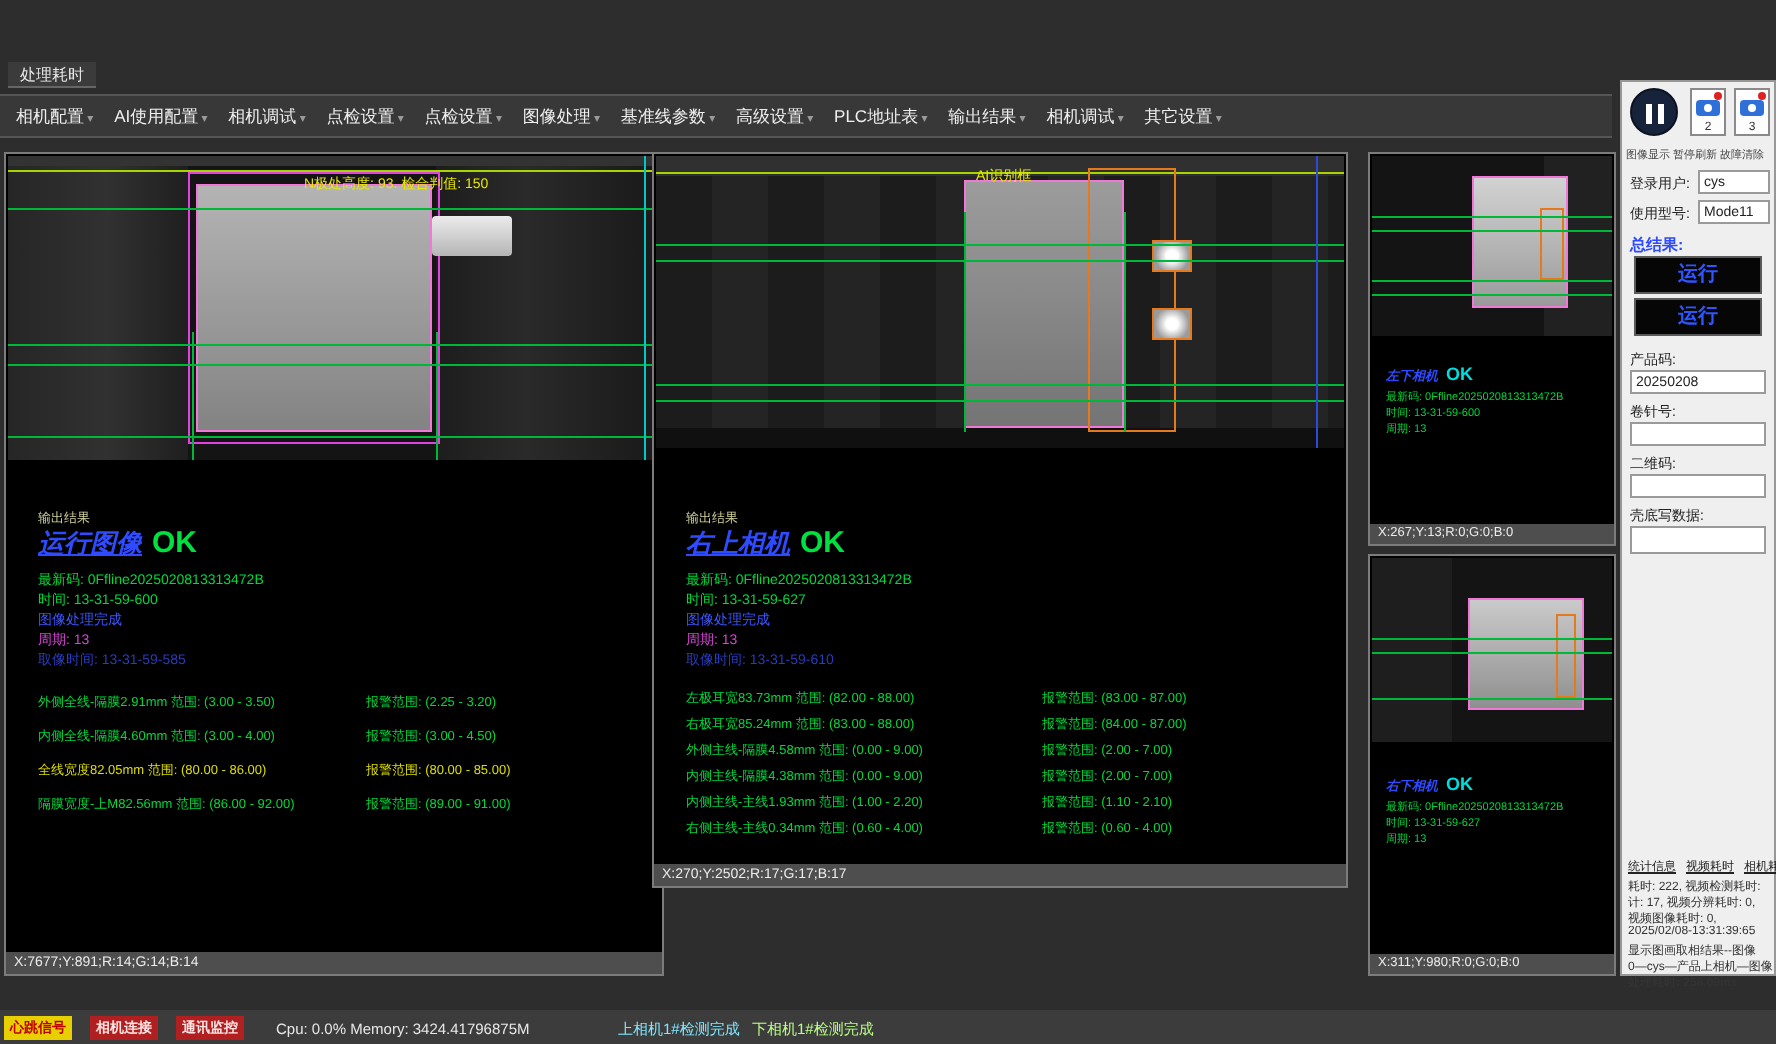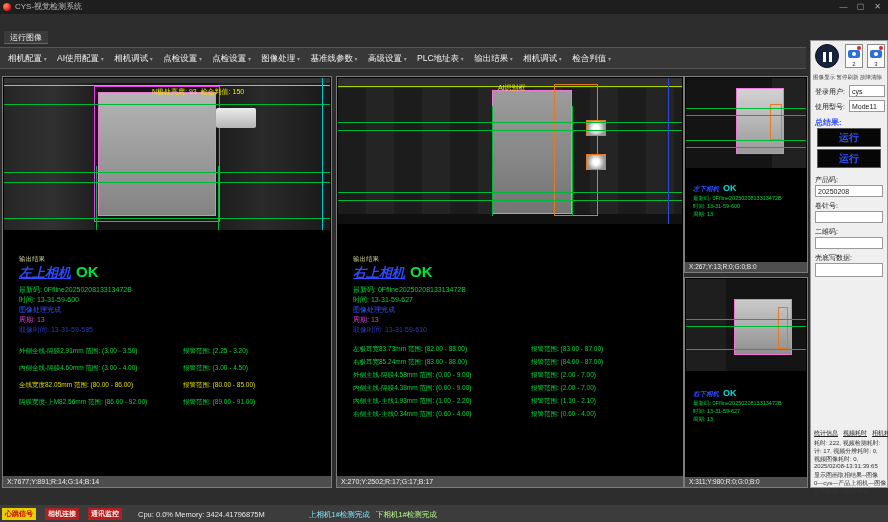--- a/index.html
+++ b/index.html
@@ -83,46 +83,37 @@
   .badge{position:absolute;top:3px;padding:1px 3px;font-size:7px;font-weight:bold;white-space:nowrap}
   .badge.yellow{background:#e8cf00;color:#c00000}
   .badge.red{background:#b02020;color:#ffe2e2}
   .sbtext{position:absolute;top:5px;font-size:7.5px;white-space:nowrap}
 </style>
 </head>
 <body>
 
 <div id="app">
 
-  <div id="titlebar">
-    <span class="app-ico"></span>
-    <span class="ttl">CYS-视觉检测系统</span>
-    <div id="winbtns">
-      <span>—</span>
-      <span>▢</span>
-      <span>✕</span>
-    </div>
-  </div>
-
-
-  <div id="runtab">运行图像</div>
+
+
+  <div id="runtab">处理耗时</div>
 
   <div id="toolbar">
     <span class="tool-item">相机配置</span>
     <span class="tool-item">AI使用配置</span>
     <span class="tool-item">相机调试</span>
     <span class="tool-item">点检设置</span>
     <span class="tool-item">点检设置</span>
     <span class="tool-item">图像处理</span>
     <span class="tool-item">基准线参数</span>
     <span class="tool-item">高级设置</span>
     <span class="tool-item">PLC地址表</span>
     <span class="tool-item">输出结果</span>
     <span class="tool-item">相机调试</span>
-    <span class="tool-item">检合判值</span>
+    <span class="tool-item">其它设置</span>
   </div>
 
   <div class="view" style="left:2px;top:76px;width:330px;height:412px">
     <div class="scene" style="width:326px;height:152px">
       <div class="mach" style="left:0;top:0;width:90px;height:152px;background:linear-gradient(90deg,#262626,#313131 55%,#1f1f1f)"></div>
       <div class="mach" style="left:214px;top:0;width:112px;height:152px;background:linear-gradient(90deg,#1d1d1d,#2a2a2a 40%,#191919)"></div>
       <div class="mach" style="left:0;top:0;width:326px;height:5px;background:#333"></div>
       <div class="yg-h" style="top:7px"></div>
       <div class="mach" style="left:94px;top:14px;width:118px;height:124px;background:linear-gradient(180deg,#b4b4b4,#838383);border:1px solid #f078d8"></div>
       <div class="pink-rect" style="left:90px;top:8px;width:126px;height:136px"></div>
@@ -132,21 +123,21 @@
       <div class="g-h" style="top:104px"></div>
       <div class="g-h" style="top:140px"></div>
       <div class="g-v" style="left:92px;top:88px;height:64px"></div>
       <div class="g-v" style="left:214px;top:88px;height:64px"></div>
       <div class="cy-v" style="left:318px;top:0;height:152px"></div>
       <span class="olabel" style="left:148px;top:9px">N极处高度: 93. 检合判值: 150</span>
     </div>
 
     <span class="tl sub" style="left:16px;top:178px">输出结果</span>
     <div class="res" style="left:16px;top:186px">
-      <span class="nm">左上相机</span><span class="ok">OK</span>
+      <span class="nm">运行图像</span><span class="ok">OK</span>
     </div>
     <span class="tl g" style="left:16px;top:208px">最新码: 0Ffline2025020813313472B</span>
     <span class="tl g" style="left:16px;top:218px">时间: 13-31-59-600</span>
     <span class="tl b" style="left:16px;top:228px">图像处理完成</span>
     <span class="tl m" style="left:16px;top:238px">周期: 13</span>
     <span class="tl db" style="left:16px;top:248px">取像时间: 13-31-59-585</span>
 
     <div class="meas-row" style="left:16px;top:270px;width:300px">
       <span class="lab g">外侧全线-隔膜2.91mm 范围: (3.00 - 3.50)</span>
       <span class="alm g" style="left:164px">报警范围: (2.25 - 3.20)</span>
@@ -160,21 +151,21 @@
       <span class="alm yl" style="left:164px">报警范围: (80.00 - 85.00)</span>
     </div>
     <div class="meas-row" style="left:16px;top:321px;width:300px">
       <span class="lab g">隔膜宽度-上M82.56mm 范围: (86.00 - 92.00)</span>
       <span class="alm g" style="left:164px">报警范围: (89.00 - 91.00)</span>
     </div>
 
     <div class="coord">X:7677;Y:891;R:14;G:14;B:14</div>
   </div>
 
-  <div class="view" style="left:336px;top:76px;width:348px;height:412px">
+  <div class="view" style="left:326px;top:76px;width:348px;height:368px">
     <div class="scene" style="width:344px;height:146px;background:repeating-linear-gradient(90deg,#1c1c1c 0 28px,#242424 28px 56px)">
       <div class="mach" style="left:0;top:0;width:344px;height:10px;background:#303030"></div>
       <div class="mach" style="left:0;top:136px;width:344px;height:10px;background:#101010"></div>
       <div class="yg-h" style="top:8px"></div>
       <div class="mach" style="left:154px;top:12px;width:80px;height:124px;background:linear-gradient(180deg,#9c9c9c,#747474);border:1px solid #f078d8"></div>
       <div class="orange-rect" style="left:216px;top:6px;width:44px;height:132px"></div>
       <div class="spot" style="left:248px;top:42px;width:20px;height:16px"></div>
       <div class="spot" style="left:248px;top:76px;width:20px;height:16px"></div>
       <div class="g-h" style="top:44px"></div>
       <div class="g-h" style="top:52px"></div>

